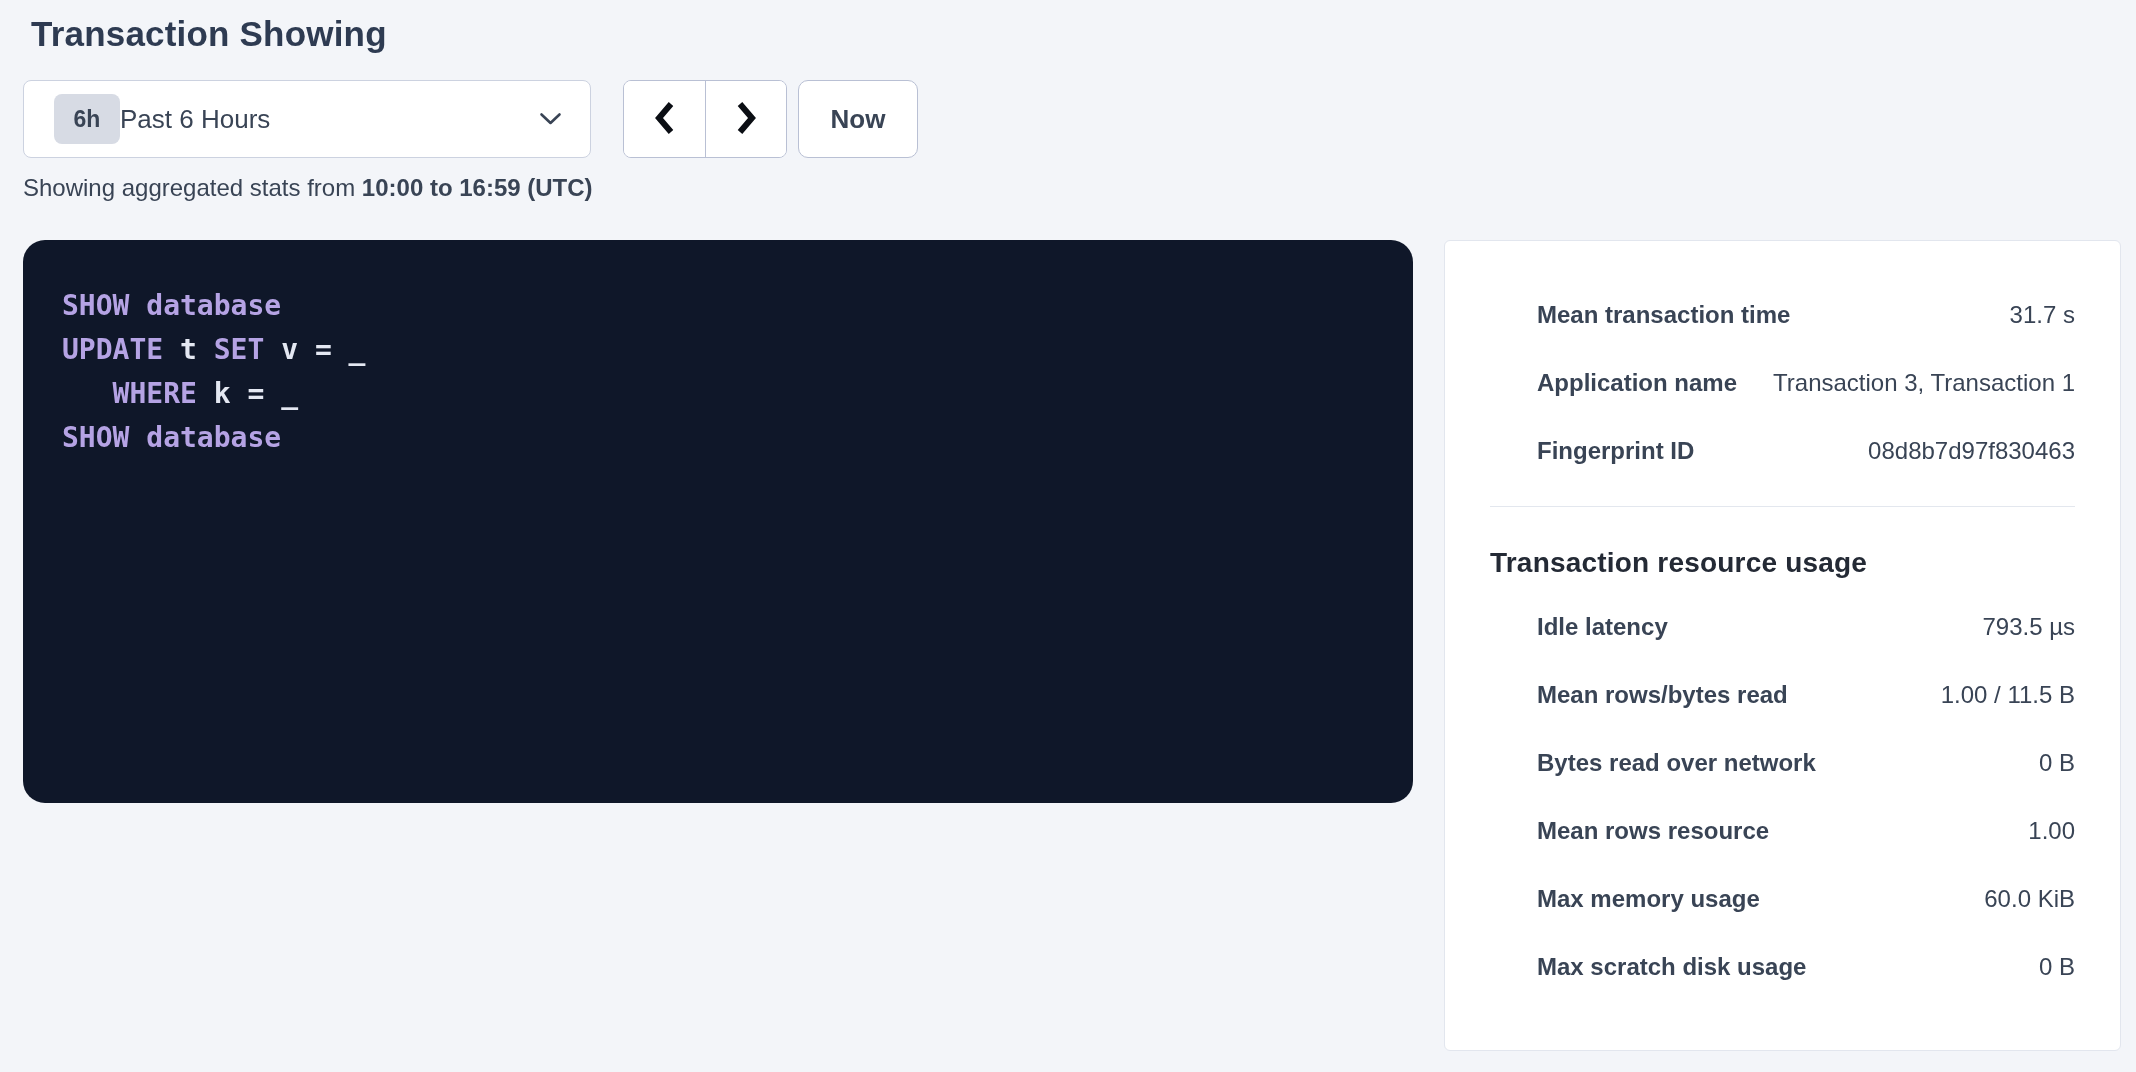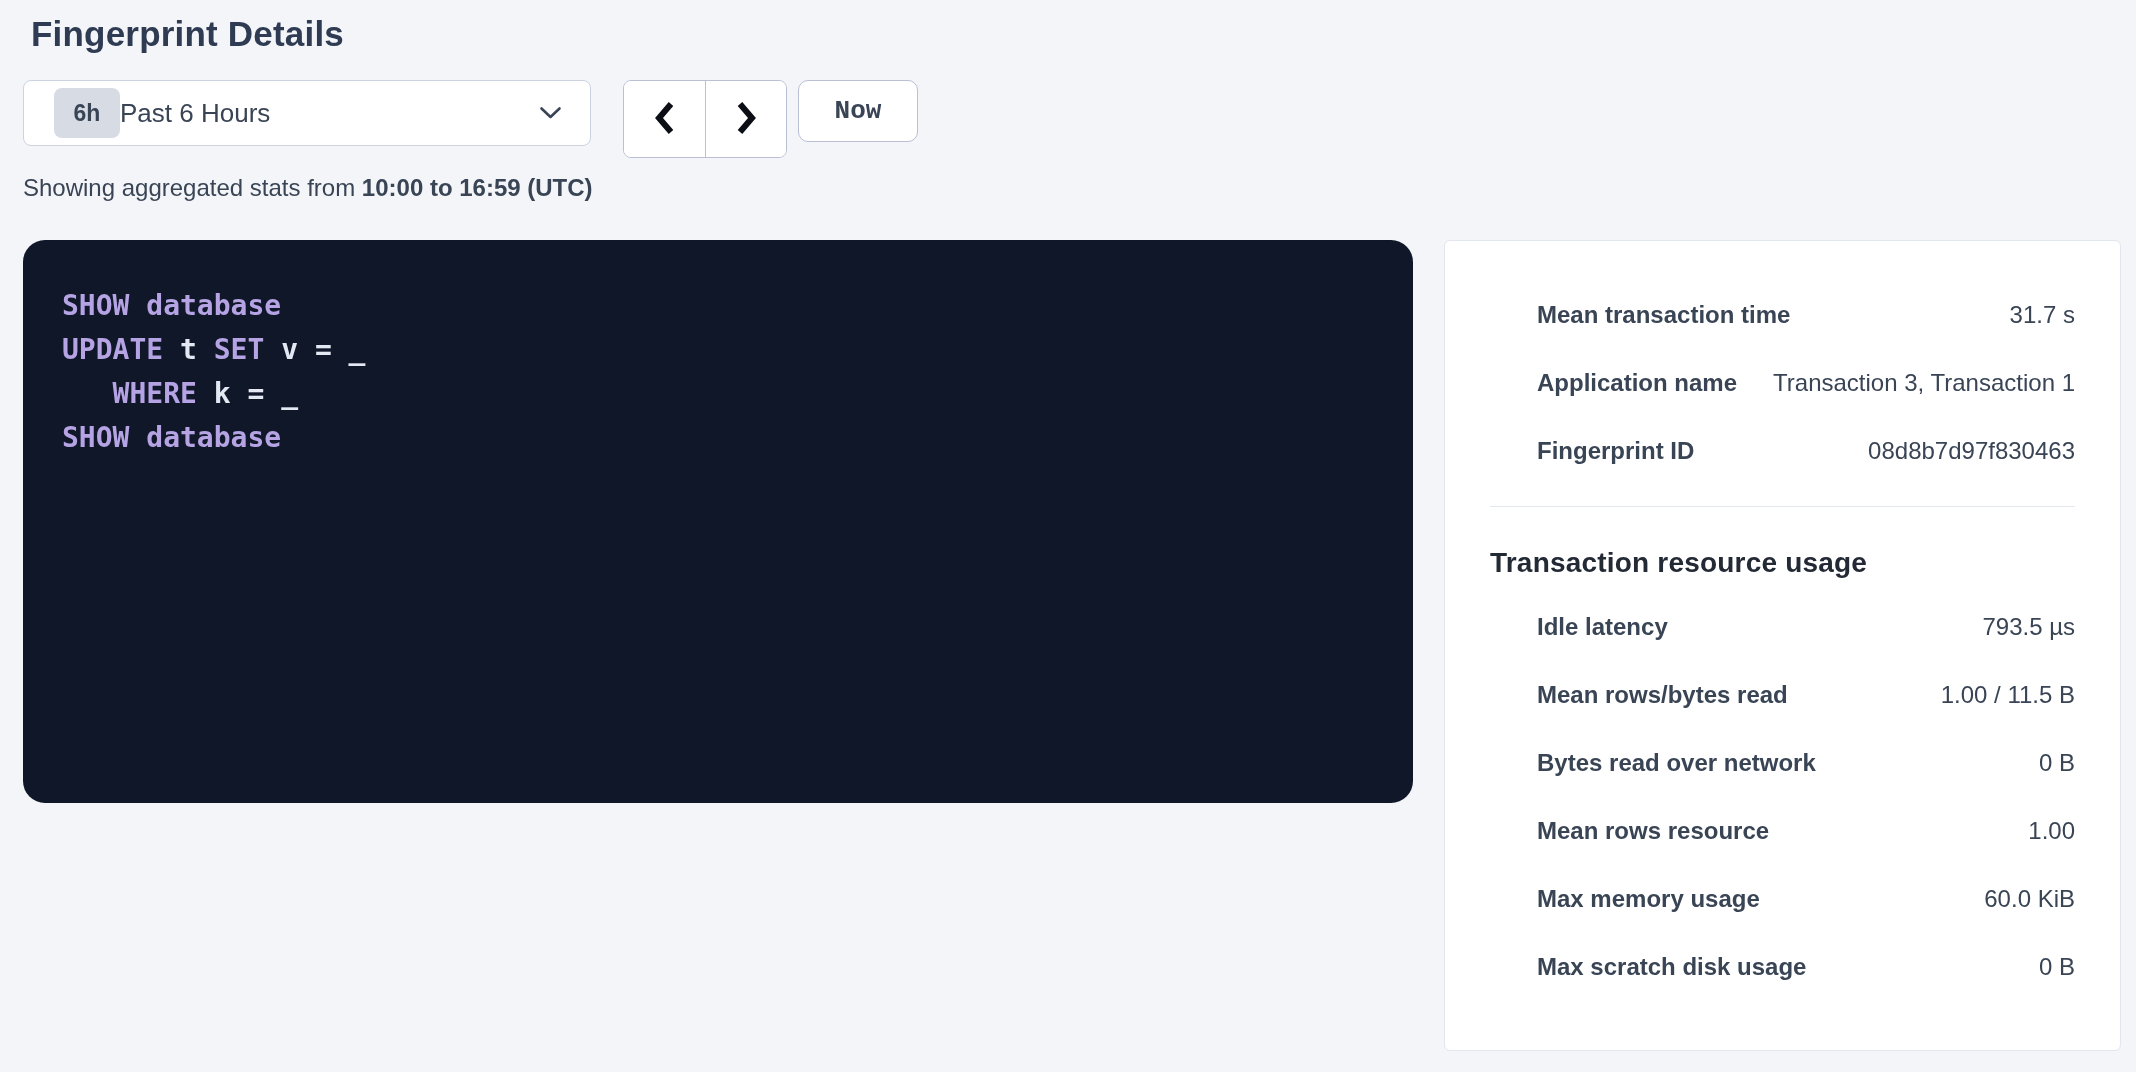--- a/index.html
+++ b/index.html
@@ -15,21 +15,21 @@
     margin-left: 8px;
     font-size: 35px;
     font-weight: 700;
     color: var(--title, #2e3b52);
     letter-spacing: 0.2px;
   }
 
   
   .controls { display: flex; align-items: stretch; margin-top: 26px; height: 78px; }
   .time-select {
-    width: 568px; height: 66px;
+    width: 568px; height: 78px;
     background: #ffffff;
     border: 1px solid #ccd2e0;
     border-radius: 8px;
     display: flex; align-items: center;
     padding: 0 28px 0 30px;
     cursor: pointer;
   }
   .time-badge {
     background: var(--badge-bg, #d7dbe4);
     color: #394455;
@@ -49,23 +49,23 @@
   }
   .arrow-btn {
     width: 81px; height: 100%;
     background: #ffffff; border: none;
     display: flex; align-items: center; justify-content: center;
     cursor: pointer;
   }
   .arrow-btn + .arrow-btn { border-left: 1px solid #b9c0d4; }
 
   .now-btn {
-    margin-left: 11px; width: 120px; height: 62px;
+    margin-left: 11px; width: 120px; height: 78px;
     background: #ffffff; border: 1px solid #b9c0d4; border-radius: 10px;
-    font-family: Liberation Mono, monospace;
+    font-family: Liberation Sans, sans-serif;
     font-size: 26px; font-weight: 700; color: #394455;
     cursor: pointer;
   }
 
   .agg-note { margin-top: 16px; font-size: 24px; color: #394455; }
   .agg-note b { font-weight: 700; }
 
   
   .main { display: flex; margin-top: 38px; align-items: flex-start; }
   .sql-box {
@@ -103,21 +103,21 @@
     margin: 40px 0 14px 0;
     font-size: 28px; font-weight: 700; color: #242a35;
     letter-spacing: 0.2px;
   }
 </style>
 </head>
 <body>
 
 <div class="page">
 
-  <h1 class="page-title">Fingerprint Details</h1>
+  <h1 class="page-title">Transaction Showing</h1>
 
   <div class="controls">
     <div class="time-select">
       <span class="time-badge">6h</span>
       <span class="time-label">Past 6 Hours</span>
       <span class="time-caret">
         <svg width="23" height="14" viewBox="0 0 23 14" fill="none">
           <polyline points="2.5,2.5 11.5,11 20.5,2.5" stroke="#394455" stroke-width="2.6" stroke-linecap="round" stroke-linejoin="round"></polyline>
         </svg>
       </span>

